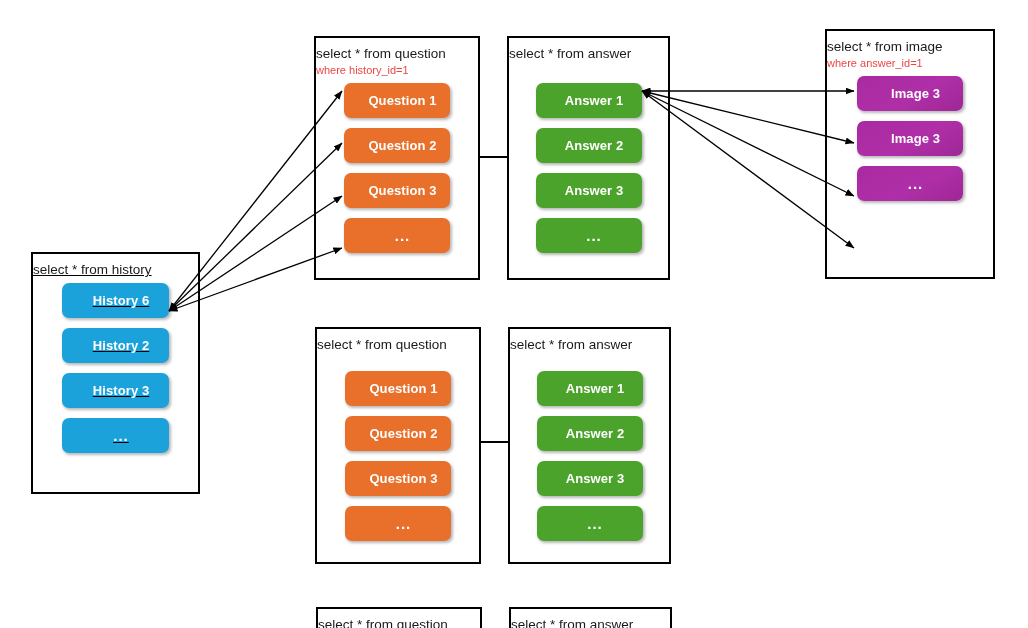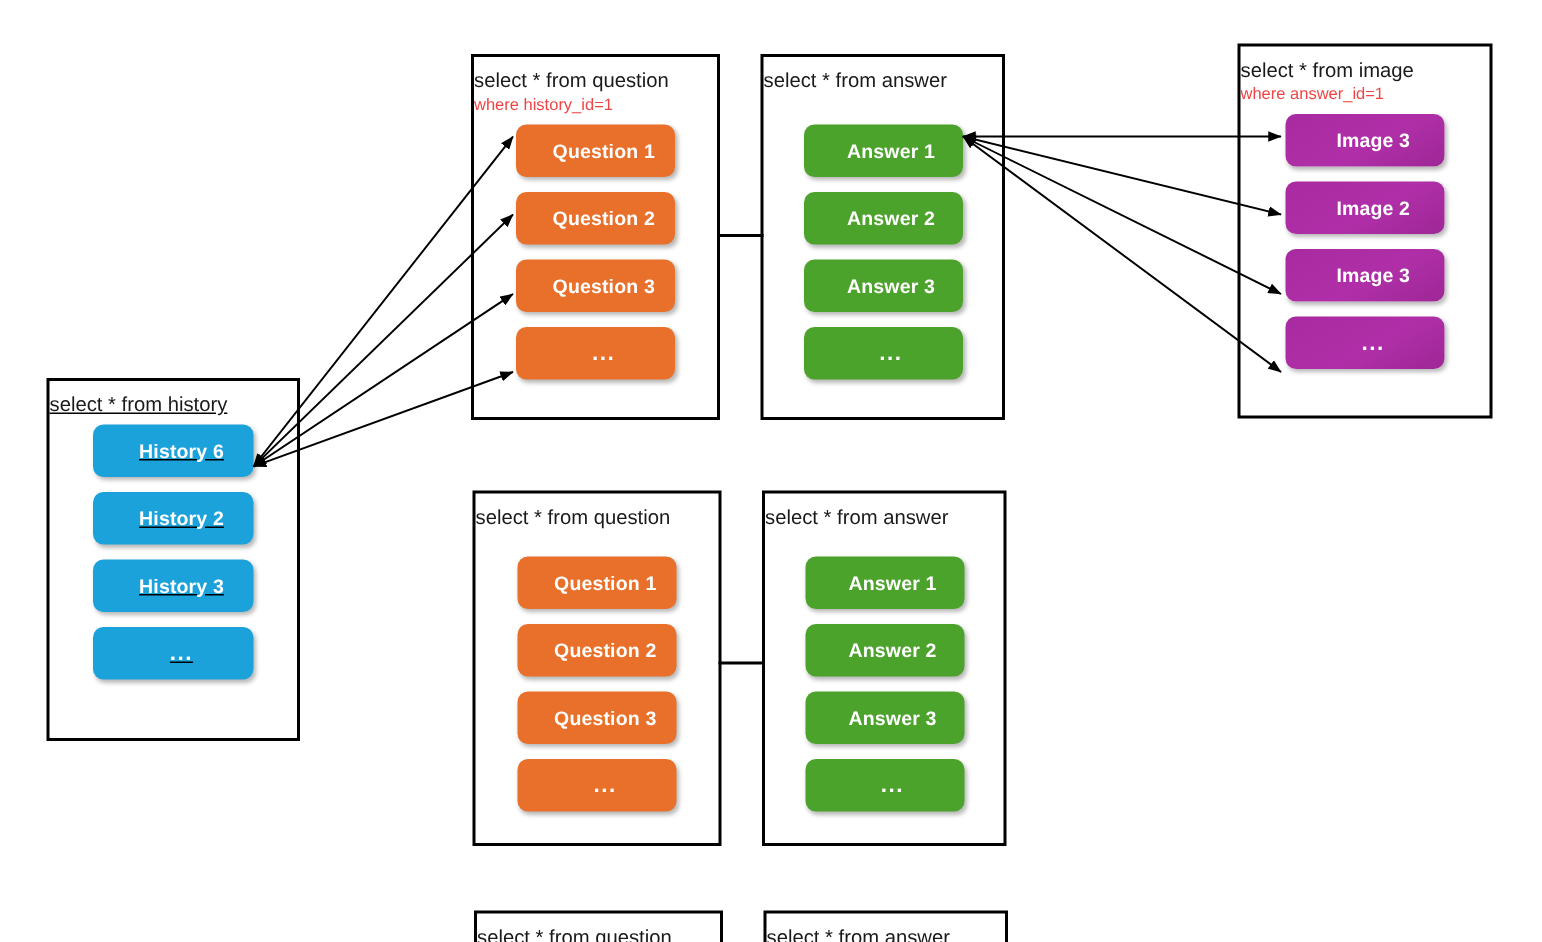--- a/index.html
+++ b/index.html
@@ -171,21 +171,20 @@
     </div>
   </div>
 
   <div class="panel" id="panel-image-1">
     <div class="panel-header">
       <span>select * from image</span>
       <span class="where">where answer_id=1</span>
     </div>
     <div class="panel-body">
       <div class="node" style="background:linear-gradient(150deg,#A82AA0 0%,#B02FA8 55%,#9E2796 100%)">Image 3</div>
-      <div class="node" style="background:linear-gradient(150deg,#A82AA0 0%,#B02FA8 55%,#9E2796 100%)">Image 2</div>
       <div class="node" style="background:linear-gradient(150deg,#A82AA0 0%,#B02FA8 55%,#9E2796 100%)">Image 3</div>
       <div class="node ellipsis" style="background:linear-gradient(150deg,#A82AA0 0%,#B02FA8 55%,#9E2796 100%)">...</div>
     </div>
   </div>
 
   <div class="panel" id="panel-question-2">
     <div class="panel-header">
       <span>select * from question</span>
     </div>
     <div class="panel-body" style="padding-top:18px">

